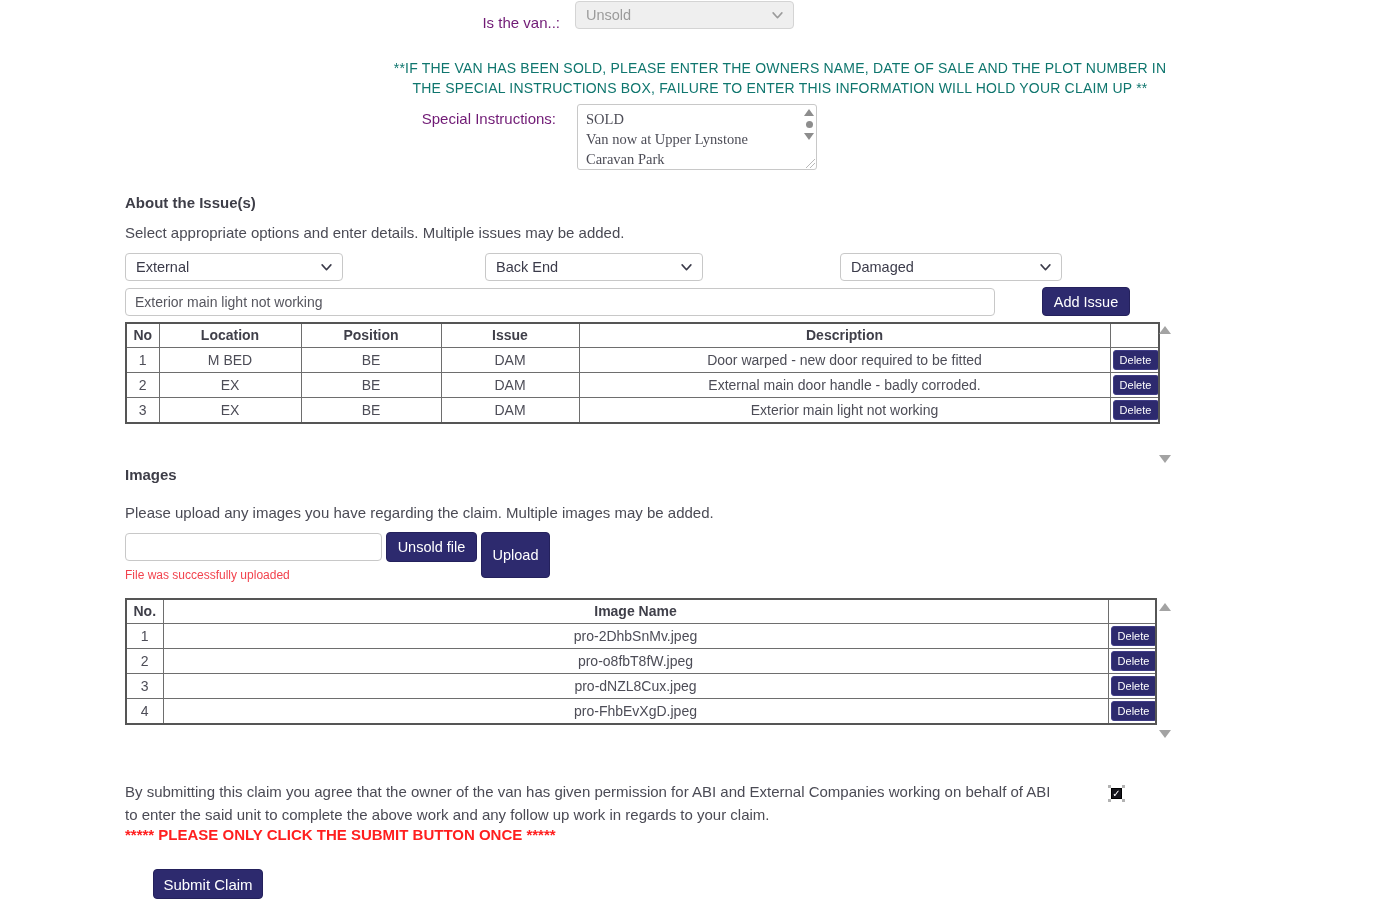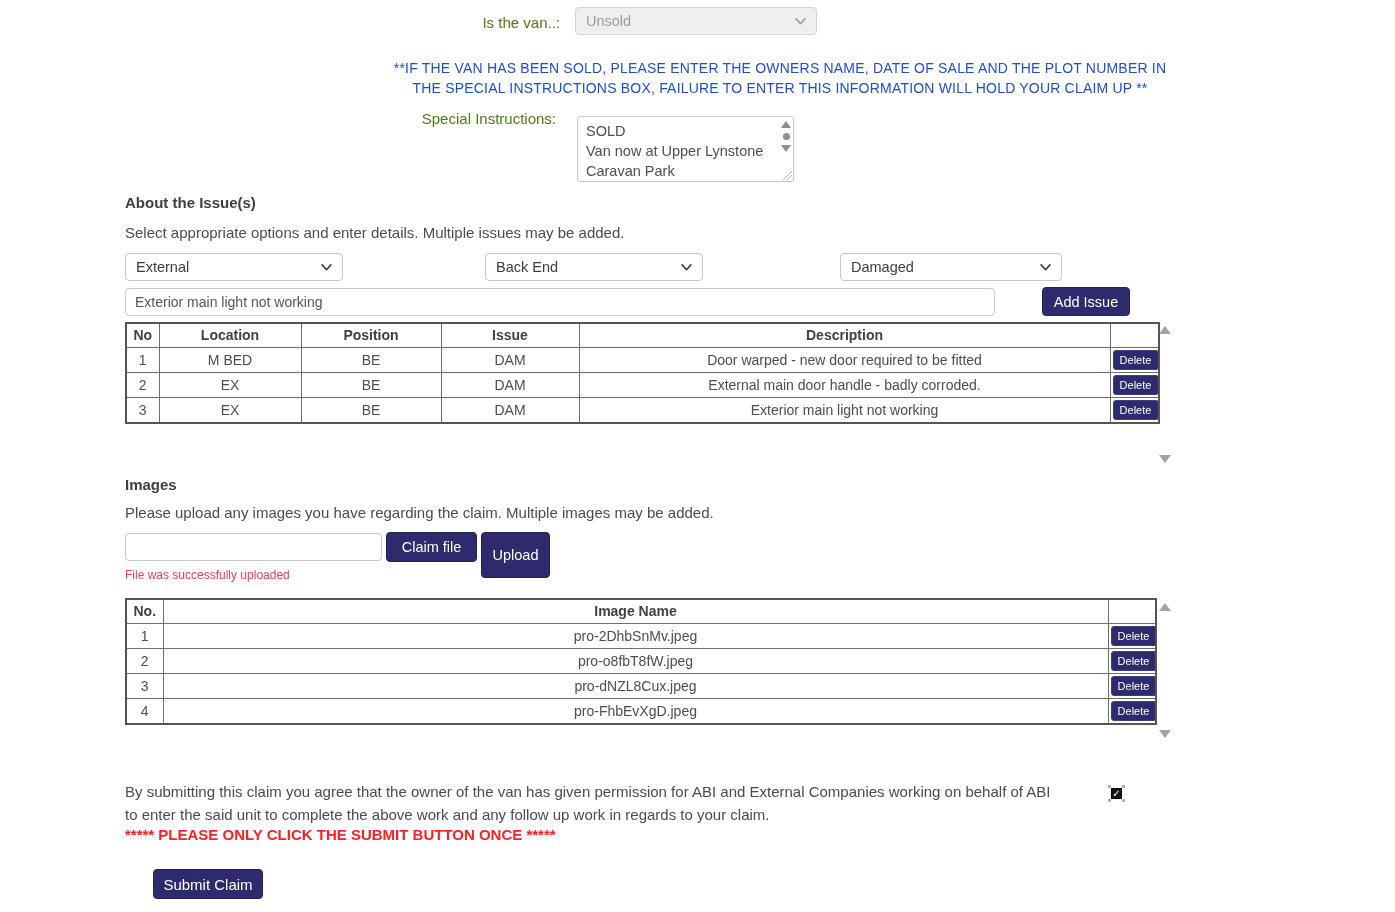--- a/index.html
+++ b/index.html
@@ -2,24 +2,24 @@
 <html><head>
 <meta charset="utf-8">
 <style>
   * { margin:0; padding:0; box-sizing:border-box; }
   html,body { width:1395px; height:912px; background:#ffffff; overflow:hidden; }
   body { font-family:"Liberation Sans", sans-serif; color:#4b4b55; font-size:15px; position:relative; }
 
   .abs { position:absolute; }
 
   
-  .field-label { color:#4d7c0f; font-size:15px; text-align:right; }
+  .field-label { color:#701a75; font-size:15px; text-align:right; }
   .section-title { font-weight:bold; color:#3e3e48; font-size:15px; }
   .section-sub { color:#4b4b55; font-size:15px; }
-  .warn-red { color:#1d4ed8; font-size:14px; text-align:center; line-height:20px; letter-spacing:.2px; }
+  .warn-red { color:#0f766e; font-size:14px; text-align:center; line-height:20px; letter-spacing:.2px; }
   .submit-warn { color:#ff1f1f; font-weight:bold; font-size:15px; }
   .upload-status { color:#f2434e; font-size:12px; }
 
   
   .select-box { background:#fff; border:1px solid #c8c8c8; border-radius:4px; height:28px;
     display:flex; align-items:center; padding:0 10px; color:#3b3b4a; font-size:14.5px; cursor:pointer; }
   .select-box .chev { margin-left:auto; width:11px; height:7px; flex:0 0 auto; }
   .select-box.disabled { background:#efefef; border-color:#d4d4d4; color:#9b9b9b; cursor:default; }
 
   
@@ -60,31 +60,31 @@
   .cb-box { position:absolute; left:3px; top:3px; width:11px; height:11px; background:#15151c; border:1px solid #000;
     color:#fff; font-size:10px; line-height:10px; text-align:center; }
   .cb-handle { position:absolute; width:3px; height:3px; background:#b3b3b3; }
   .cb-handle.tl { left:0; top:0; } .cb-handle.tr { right:0; top:0; }
   .cb-handle.bl { left:0; bottom:0; } .cb-handle.br { right:0; bottom:0; }
 </style>
 </head>
 <body>
 
 <div class="abs field-label" style="left:360px; top:14px; width:200px;">Is the van..:</div>
-<div class="abs select-box disabled" style="left:575px; top:7px; width:242px;justify-content:center;">
+<div class="abs select-box disabled" style="left:575px; top:1px; width:219px;justify-content:center;">
   <span>Unsold</span>
   <svg class="chev" viewBox="0 0 12 8">
     <polyline points="1,1 6,6.5 11,1" fill="none" stroke="#9b9b9b" stroke-width="1.8" stroke-linecap="round" stroke-linejoin="round"></polyline>
   </svg>
 </div>
 
 <div class="abs warn-red" style="left:380px; top:58px; width:800px;">**IF THE VAN HAS BEEN SOLD, PLEASE ENTER THE OWNERS NAME, DATE OF SALE AND THE PLOT NUMBER IN THE SPECIAL INSTRUCTIONS BOX, FAILURE TO ENTER THIS INFORMATION WILL HOLD YOUR CLAIM UP **</div>
 
 <div class="abs field-label" style="left:356px; top:110px; width:200px;">Special Instructions:</div>
-<div class="abs ta-wrap" style="left:577px; top:116px; width:217px; height:66px;">
+<div class="abs ta-wrap" style="left:577px; top:104px; width:240px; height:66px;font-family:Liberation Serif, serif;">
   <div class="ta-text">SOLD
 Van now at Upper Lynstone Caravan Park</div>
   <div class="ta-rail">
     <div class="tri-up"></div>
     <div class="rail-dot"></div>
     <div class="tri-down"></div>
     <div class="resize-grip"></div>
   </div>
 </div>
 
@@ -159,27 +159,27 @@
           <td>DAM</td>
           <td>Exterior main light not working</td>
           <td class="action-cell"><button class="delete-btn">Delete</button></td>
         </tr>
       </tbody>
   </table>
 </div>
 <div class="abs sb-up" style="left:1159px; top:326px;"></div>
 <div class="abs sb-down" style="left:1159px; top:455px;"></div>
 
-<div class="abs section-title" style="left:125px; top:476px;">Images</div>
+<div class="abs section-title" style="left:125px; top:466px;">Images</div>
 <div class="abs section-sub" style="left:125px; top:504px;">Please upload any images you have regarding the claim. Multiple images may be added.</div>
 
 <div class="abs" style="left:125px; top:533px; width:257px;">
   <input class="text-input" type="text" value="" style="">
 </div>
-<button class="btn abs" style="left:386px; top:532px; width:91px; height:30px;">Claim file</button>
+<button class="btn abs" style="left:386px; top:532px; width:91px; height:30px;">Unsold file</button>
 <button class="btn abs" style="left:481px; top:532px; width:69px; height:46px;">Upload</button>
 <div class="abs upload-status" style="left:125px; top:568px;">File was successfully uploaded</div>
 
 <div class="abs" style="left:125px; top:598px; width:1030px;">
   <table class="data-table">
     <colgroup>
       <col style="width:37px">
         <col style="width:945px">
         <col style="width:48px">
     </colgroup>

